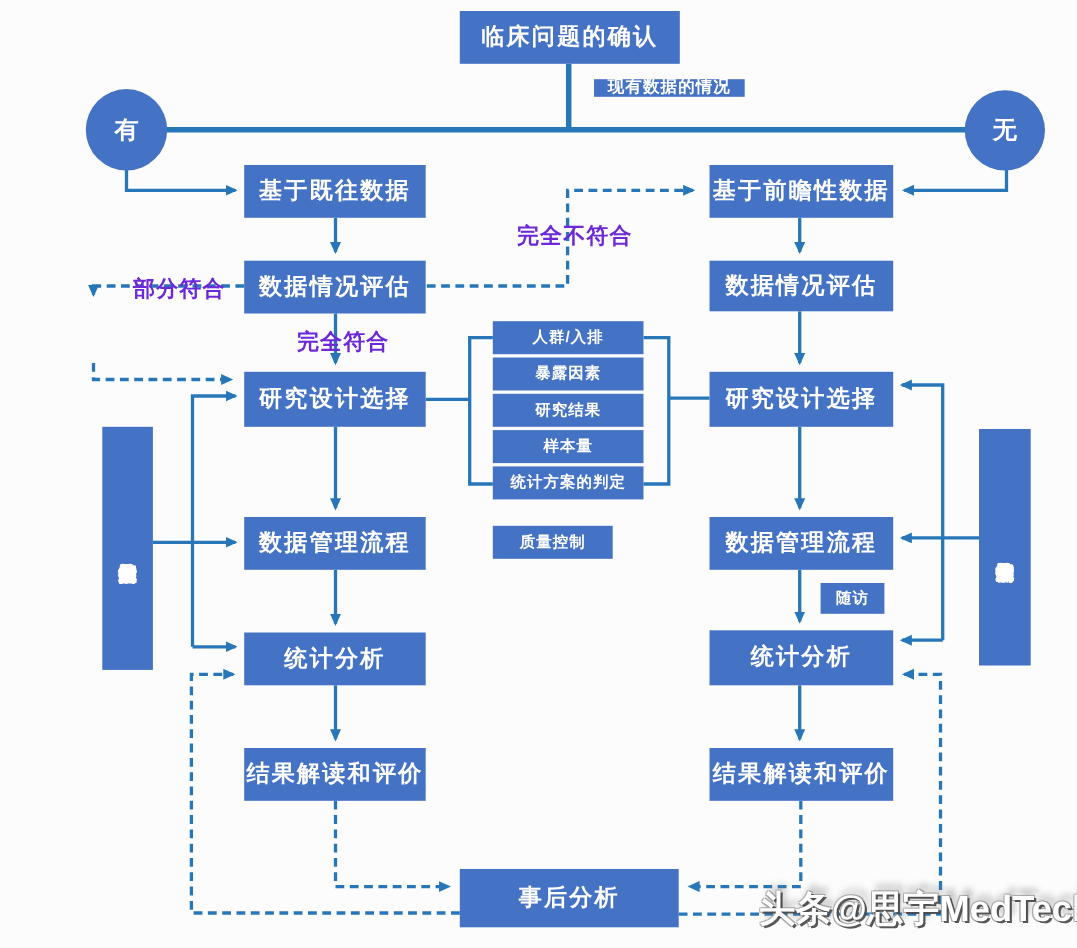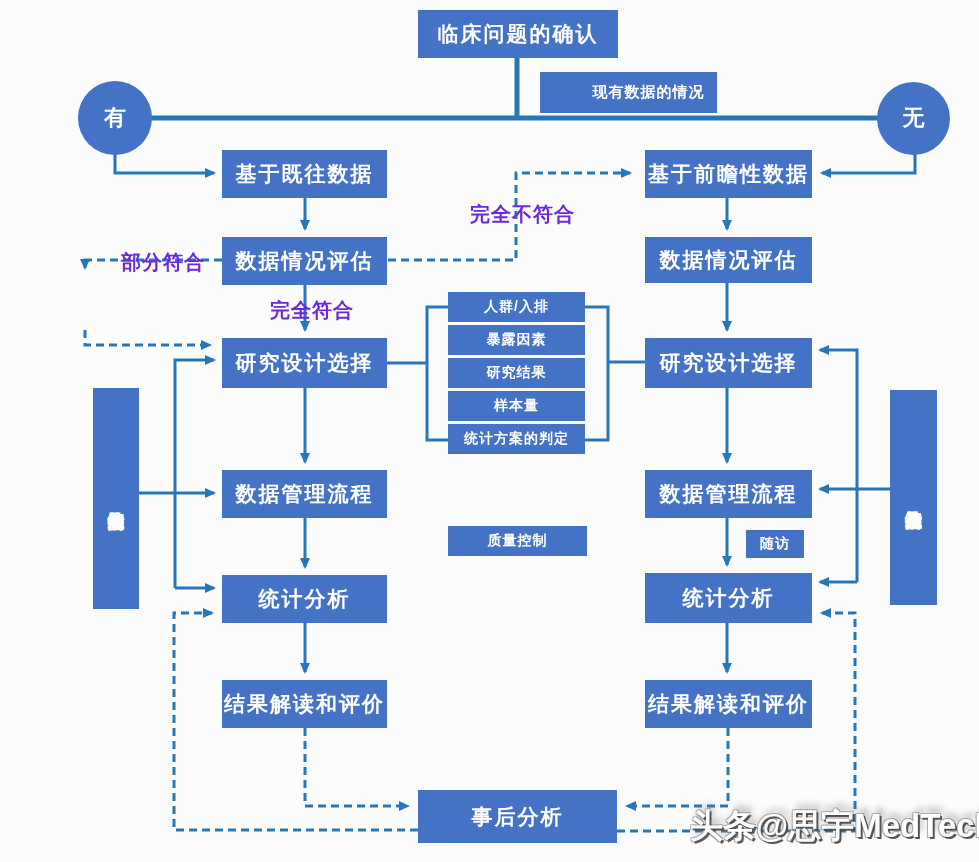--- a/index.html
+++ b/index.html
@@ -92,21 +92,21 @@
       <path d="M85 330 L85 345 L210 345" marker-end="url(#arr)"></path>
       <path d="M388 260 L516 260 L516 173 L630 173" marker-end="url(#arr)"></path>
       <path d="M305 728 L305 806 L408 806" marker-end="url(#arr)"></path>
       <path d="M728 728 L728 806 L627 806" marker-end="url(#arr)"></path>
       <path d="M418 830 L174 830 L174 613 L212 613" marker-end="url(#arr)"></path>
       <path d="M617 831 L855 831 L855 613 L822 613" marker-end="url(#arr)"></path>
     </g>
   </svg>
 
   <div class="node" style="left:418px;top:10px;width:200px;height:48px;">临床问题的确认</div>
-  <div class="node small" style="left:540px;top:72px;width:137px;height:41px;padding-left:40px;">现有数据的情况</div>
+  <div class="node small" style="left:540px;top:72px;width:137px;height:16px;">现有数据的情况</div>
   <div class="node circle" style="left:78px;top:81px;width:74px;height:74px;">有</div>
   <div class="node circle" style="left:877px;top:82px;width:73px;height:73px;">无</div>
 
   <div class="node" style="left:222px;top:150px;width:165px;height:48px;">基于既往数据</div>
   <div class="node" style="left:222px;top:237px;width:165px;height:48px;">数据情况评估</div>
   <div class="node" style="left:222px;top:338px;width:165px;height:50px;">研究设计选择</div>
   <div class="node" style="left:222px;top:470px;width:165px;height:48px;">数据管理流程</div>
   <div class="node" style="left:222px;top:575px;width:165px;height:48px;">统计分析</div>
   <div class="node" style="left:222px;top:680px;width:165px;height:48px;">结果解读和评价</div>
 
@@ -116,21 +116,21 @@
   <div class="node" style="left:645px;top:470px;width:167px;height:48px;">数据管理流程</div>
   <div class="node tiny" style="left:746px;top:530px;width:58px;height:28px;">随访</div>
   <div class="node" style="left:645px;top:573px;width:167px;height:50px;">统计分析</div>
   <div class="node" style="left:645px;top:680px;width:167px;height:48px;">结果解读和评价</div>
 
   <div class="node tiny" style="left:448px;top:292px;width:137px;height:30px;">人群/入排</div>
   <div class="node tiny" style="left:448px;top:325px;width:137px;height:30px;">暴露因素</div>
   <div class="node tiny" style="left:448px;top:391px;width:137px;height:30px;">样本量</div>
   <div class="node tiny" style="left:448px;top:358px;width:137px;height:30px;">研究结果</div>
   <div class="node tiny" style="left:448px;top:424px;width:137px;height:30px;">统计方案的判定</div>
-  <div class="node tiny" style="left:448px;top:478px;width:139px;height:30px;margin-top:48px;">质量控制</div>
+  <div class="node tiny" style="left:448px;top:478px;width:109px;height:30px;">质量控制</div>
 
   <div class="node" style="left:418px;top:790px;width:199px;height:53px;">事后分析</div>
 
   <div class="node vbar" style="left:93px;top:388px;width:46px;height:209px;">混杂及偏倚的控制</div>
   <div class="node vbar" style="left:890px;top:390px;width:47px;height:203px;">混杂及偏倚的控制</div>
 
   <div class="edge-label" style="left:121px;top:249px;">部分符合</div>
   <div class="edge-label" style="left:270px;top:297px;">完全符合</div>
   <div class="edge-label" style="left:470px;top:201px;">完全不符合</div>
 

